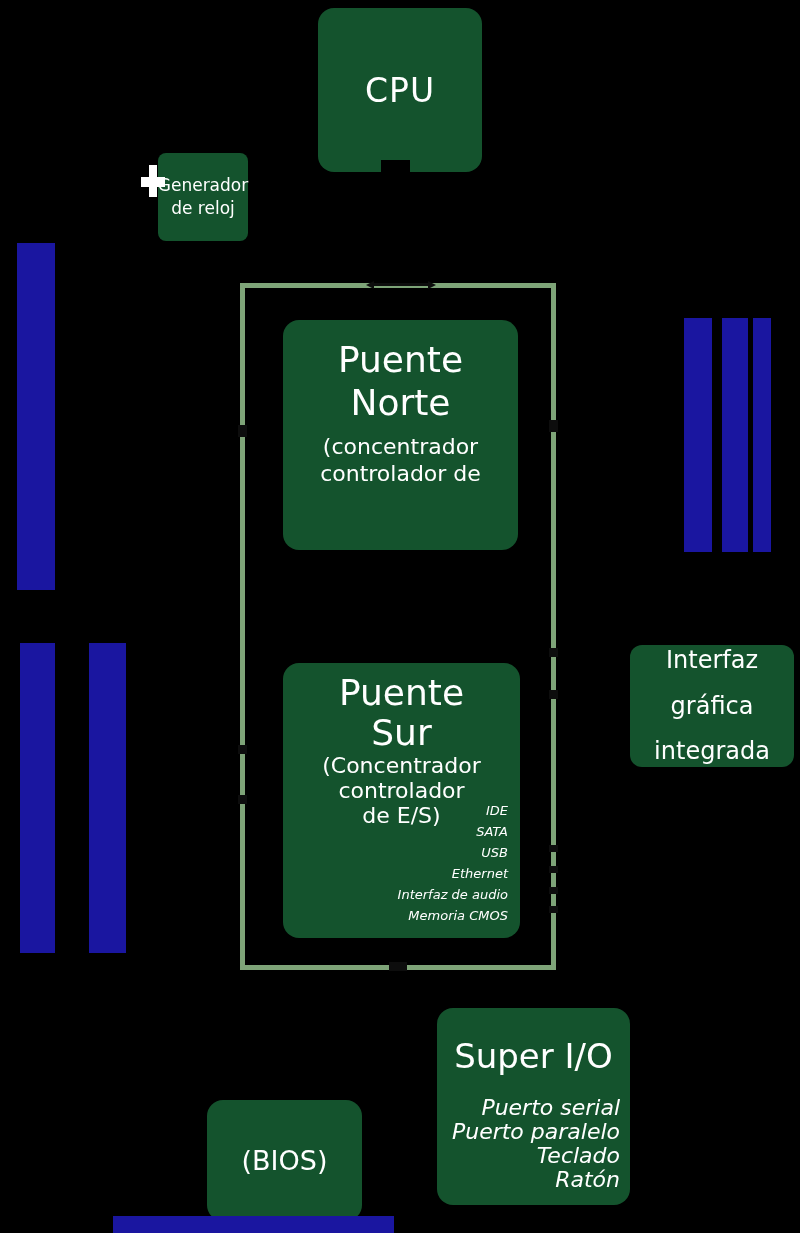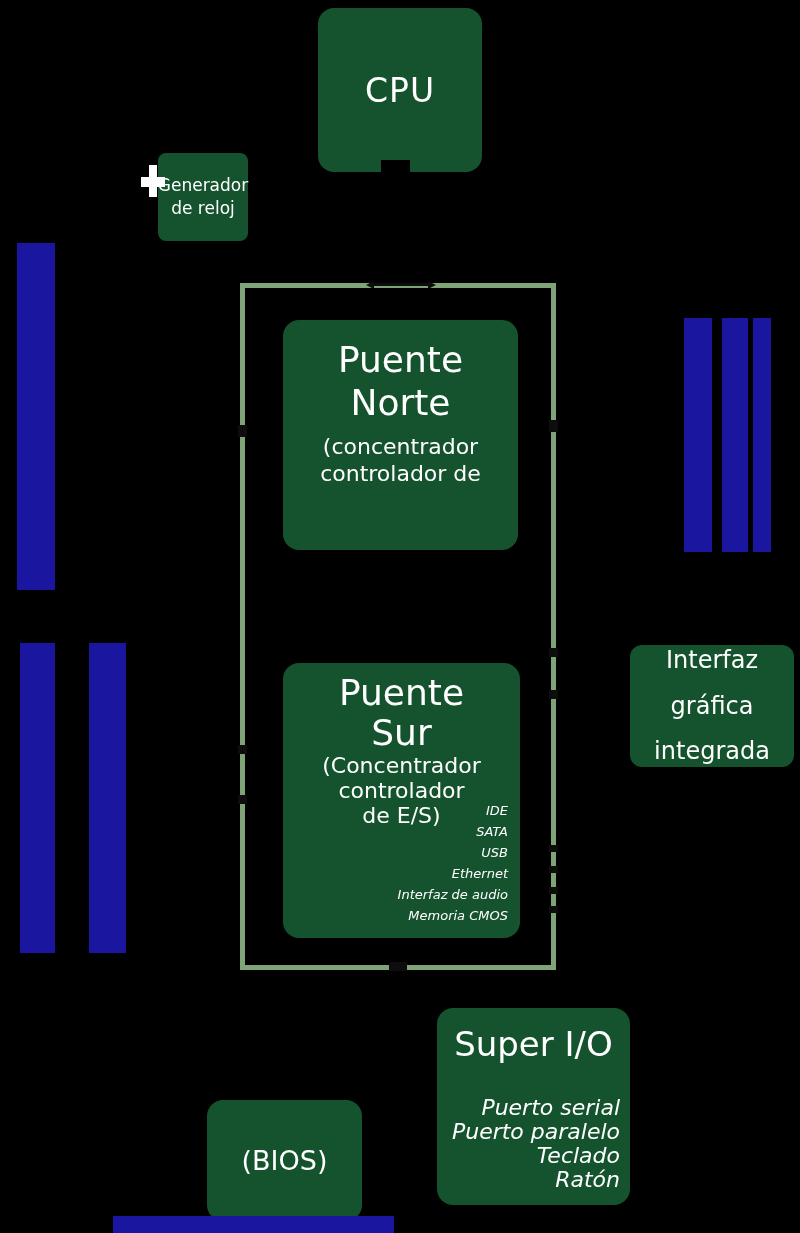--- a/index.html
+++ b/index.html
@@ -37,21 +37,21 @@
   
   #gfxslot{left:17px;top:243px;width:38px;height:347px;}
   #pci1{left:20px;top:643px;width:35px;height:310px;}
   #pci2{left:89px;top:643px;width:37px;height:310px;}
   #bottombar{left:113px;top:1216px;width:281px;height:17px;}
   
   #intgfx{left:630px;top:645px;width:164px;height:122px;border-radius:12px;justify-content:space-between;}
   #intgfx .lbl{font-size:24px;line-height:31px;}
   
   #superio{left:437px;top:1008px;width:193px;height:197px;}
-  #superio .title{position:absolute;top:16px;left:0;width:100%;text-align:center;font-size:34px;}
+  #superio .title{position:absolute;top:28px;left:0;width:100%;text-align:center;font-size:34px;}
   #superio .periph{position:absolute;right:10px;bottom:13px;text-align:right;font-style:italic;font-size:22px;line-height:24px;margin-top:48px;}
   
   #flashrom{left:207px;top:1100px;width:155px;height:121px;}
   #flashrom .lbl{font-size:27px;line-height:33px;}
   
   .tick{position:absolute;background:#0d0d0d;}
   #fsb-arrow{position:absolute;left:366px;top:281px;width:70px;height:7px;}
   #fsb-arrow .line{position:absolute;left:6px;top:2px;width:58px;height:3px;background:#0d0d0d;}
   #fsb-arrow .ah-l{position:absolute;left:0;top:0;width:0;height:0;border-top:4px solid transparent;border-bottom:4px solid transparent;border-right:8px solid #0d0d0d;}
   #fsb-arrow .ah-r{position:absolute;right:0;top:0;width:0;height:0;border-top:4px solid transparent;border-bottom:4px solid transparent;border-left:8px solid #0d0d0d;}

